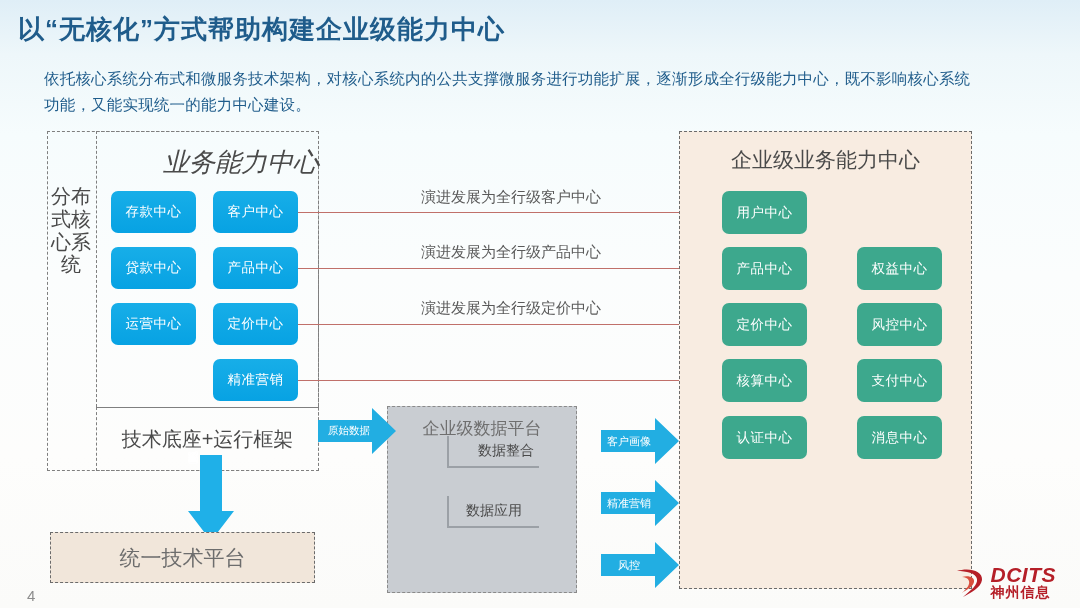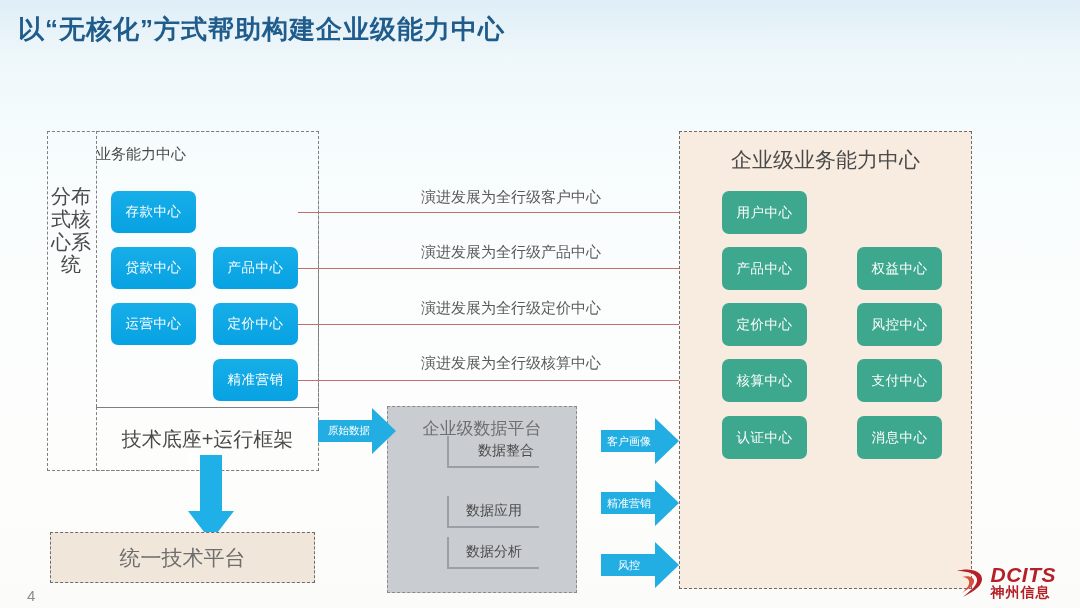--- a/index.html
+++ b/index.html
@@ -71,23 +71,24 @@
     left: 96px; top: 131px;
     width: 223px; height: 276px;
     border: 1px dashed #7f7f7f;
     border-bottom: none;
   }
 
   #biz-center-title {
     position: absolute;
     left: 96px; top: 145px;
     width: 223px;
-    text-align: left;
-    font-size: 15px;
-    color: #4a4a4a;
+    text-align: right;
+    font-size: 26px;
+    color: #4a4a4a;
+    font-style: italic;
   }
 
   .blue-box {
     position: absolute;
     width: 85px; height: 42px;
     background: linear-gradient(180deg, #17aee8 0%, #07a2e3 100%);
     border-radius: 7px;
     color: #ffffff;
     font-size: 13.5px;
     display: flex;
@@ -291,31 +292,33 @@
     font-size: 15px;
     color: #8d8d8d;
   }
 </style>
 </head>
 <body>
 
 <div id="slide">
 
   <div id="title">以“无核化”方式帮助构建企业级能力中心</div>
+  <div id="subtitle">依托核心系统分布式和微服务技术架构，对核心系统内的公共支撑微服务进行功能扩展，逐渐形成全行级能力中心，既不影响核心系统功能，又能实现统一的能力中心建设。</div>
 
   <div id="left-outer"></div>
   <div id="core-vertical-label">分布式核心系统</div>
 
   <div id="biz-center-box"></div>
   <div id="biz-center-title">业务能力中心</div>
 
   <div class="blue-box" style="left:111px; top:191px;">存款中心</div>
   <div class="blue-box" style="left:111px; top:247px;">贷款中心</div>
   <div class="blue-box" style="left:111px; top:303px;">运营中心</div>
 
+  <div class="blue-box" style="left:213px; top:191px;">客户中心</div>
   <div class="blue-box" style="left:213px; top:247px;">产品中心</div>
   <div class="blue-box" style="left:213px; top:303px;">定价中心</div>
   <div class="blue-box" style="left:213px; top:359px;">精准营销</div>
 
   <div id="tech-base">技术底座+运行框架</div>
 
   <svg id="down-arrow" viewBox="0 0 46 86">
     <polygon points="12,0 34,0 34,56 46,56 23,86 0,56 12,56" fill="#1fb0e8"></polygon>
   </svg>
   <div id="down-arrow-label">同步沉淀</div>
@@ -329,42 +332,40 @@
   <div class="evo-line" style="left:298px; top:268px; width:425px;"></div>
   <div class="evo-head" style="left:719px; top:264px;"></div>
   <div class="evo-label" style="left:331px; top:243px; width:360px;">演进发展为全行级产品中心</div>
 
   <div class="evo-line" style="left:298px; top:324px; width:425px;"></div>
   <div class="evo-head" style="left:719px; top:320px;"></div>
   <div class="evo-label" style="left:331px; top:299px; width:360px;">演进发展为全行级定价中心</div>
 
   <div class="evo-line" style="left:298px; top:380px; width:425px;"></div>
   <div class="evo-head" style="left:719px; top:376px;"></div>
-  <div class="evo-label" style="left:331px; top:354px; width:360px;">演进发展为全行级核算中心</div>
 
   <div id="right-outer"></div>
   <div id="ent-center-title">企业级业务能力中心</div>
 
   <div class="green-box" style="left:722px; top:191px;">用户中心</div>
   <div class="green-box" style="left:722px; top:247px;">产品中心</div>
   <div class="green-box" style="left:722px; top:303px;">定价中心</div>
   <div class="green-box" style="left:722px; top:359px;">核算中心</div>
   <div class="green-box" style="left:722px; top:416px;">认证中心</div>
 
   <div class="green-box" style="left:857px; top:247px;">权益中心</div>
   <div class="green-box" style="left:857px; top:303px;">风控中心</div>
   <div class="green-box" style="left:857px; top:359px;">支付中心</div>
   <div class="green-box" style="left:857px; top:416px;">消息中心</div>
 
   <div id="data-platform"></div>
   <div id="data-platform-title">企业级数据平台</div>
 
   <div class="dp-item" style="top:436px;padding-left:24px;">数据整合</div>
   <div class="dp-item" style="top:496px;">数据应用</div>
-  <div class="dp-item" style="top:537px;">数据分析</div>
 
   <svg id="raw-arrow" viewBox="0 0 78 46">
     <polygon points="0,12 54,12 54,0 78,23 54,46 54,34 0,34" fill="#22aee2"></polygon>
   </svg>
   <div id="raw-arrow-label">原始数据</div>
 
   <svg class="r-arrow" style="left:601px; top:418px;" viewBox="0 0 78 46">
     <polygon points="0,12 54,12 54,0 78,23 54,46 54,34 0,34" fill="#22aee2"></polygon>
   </svg>
   <div class="r-arrow-label" style="left:601px; top:418px; width:56px;">客户画像</div>

